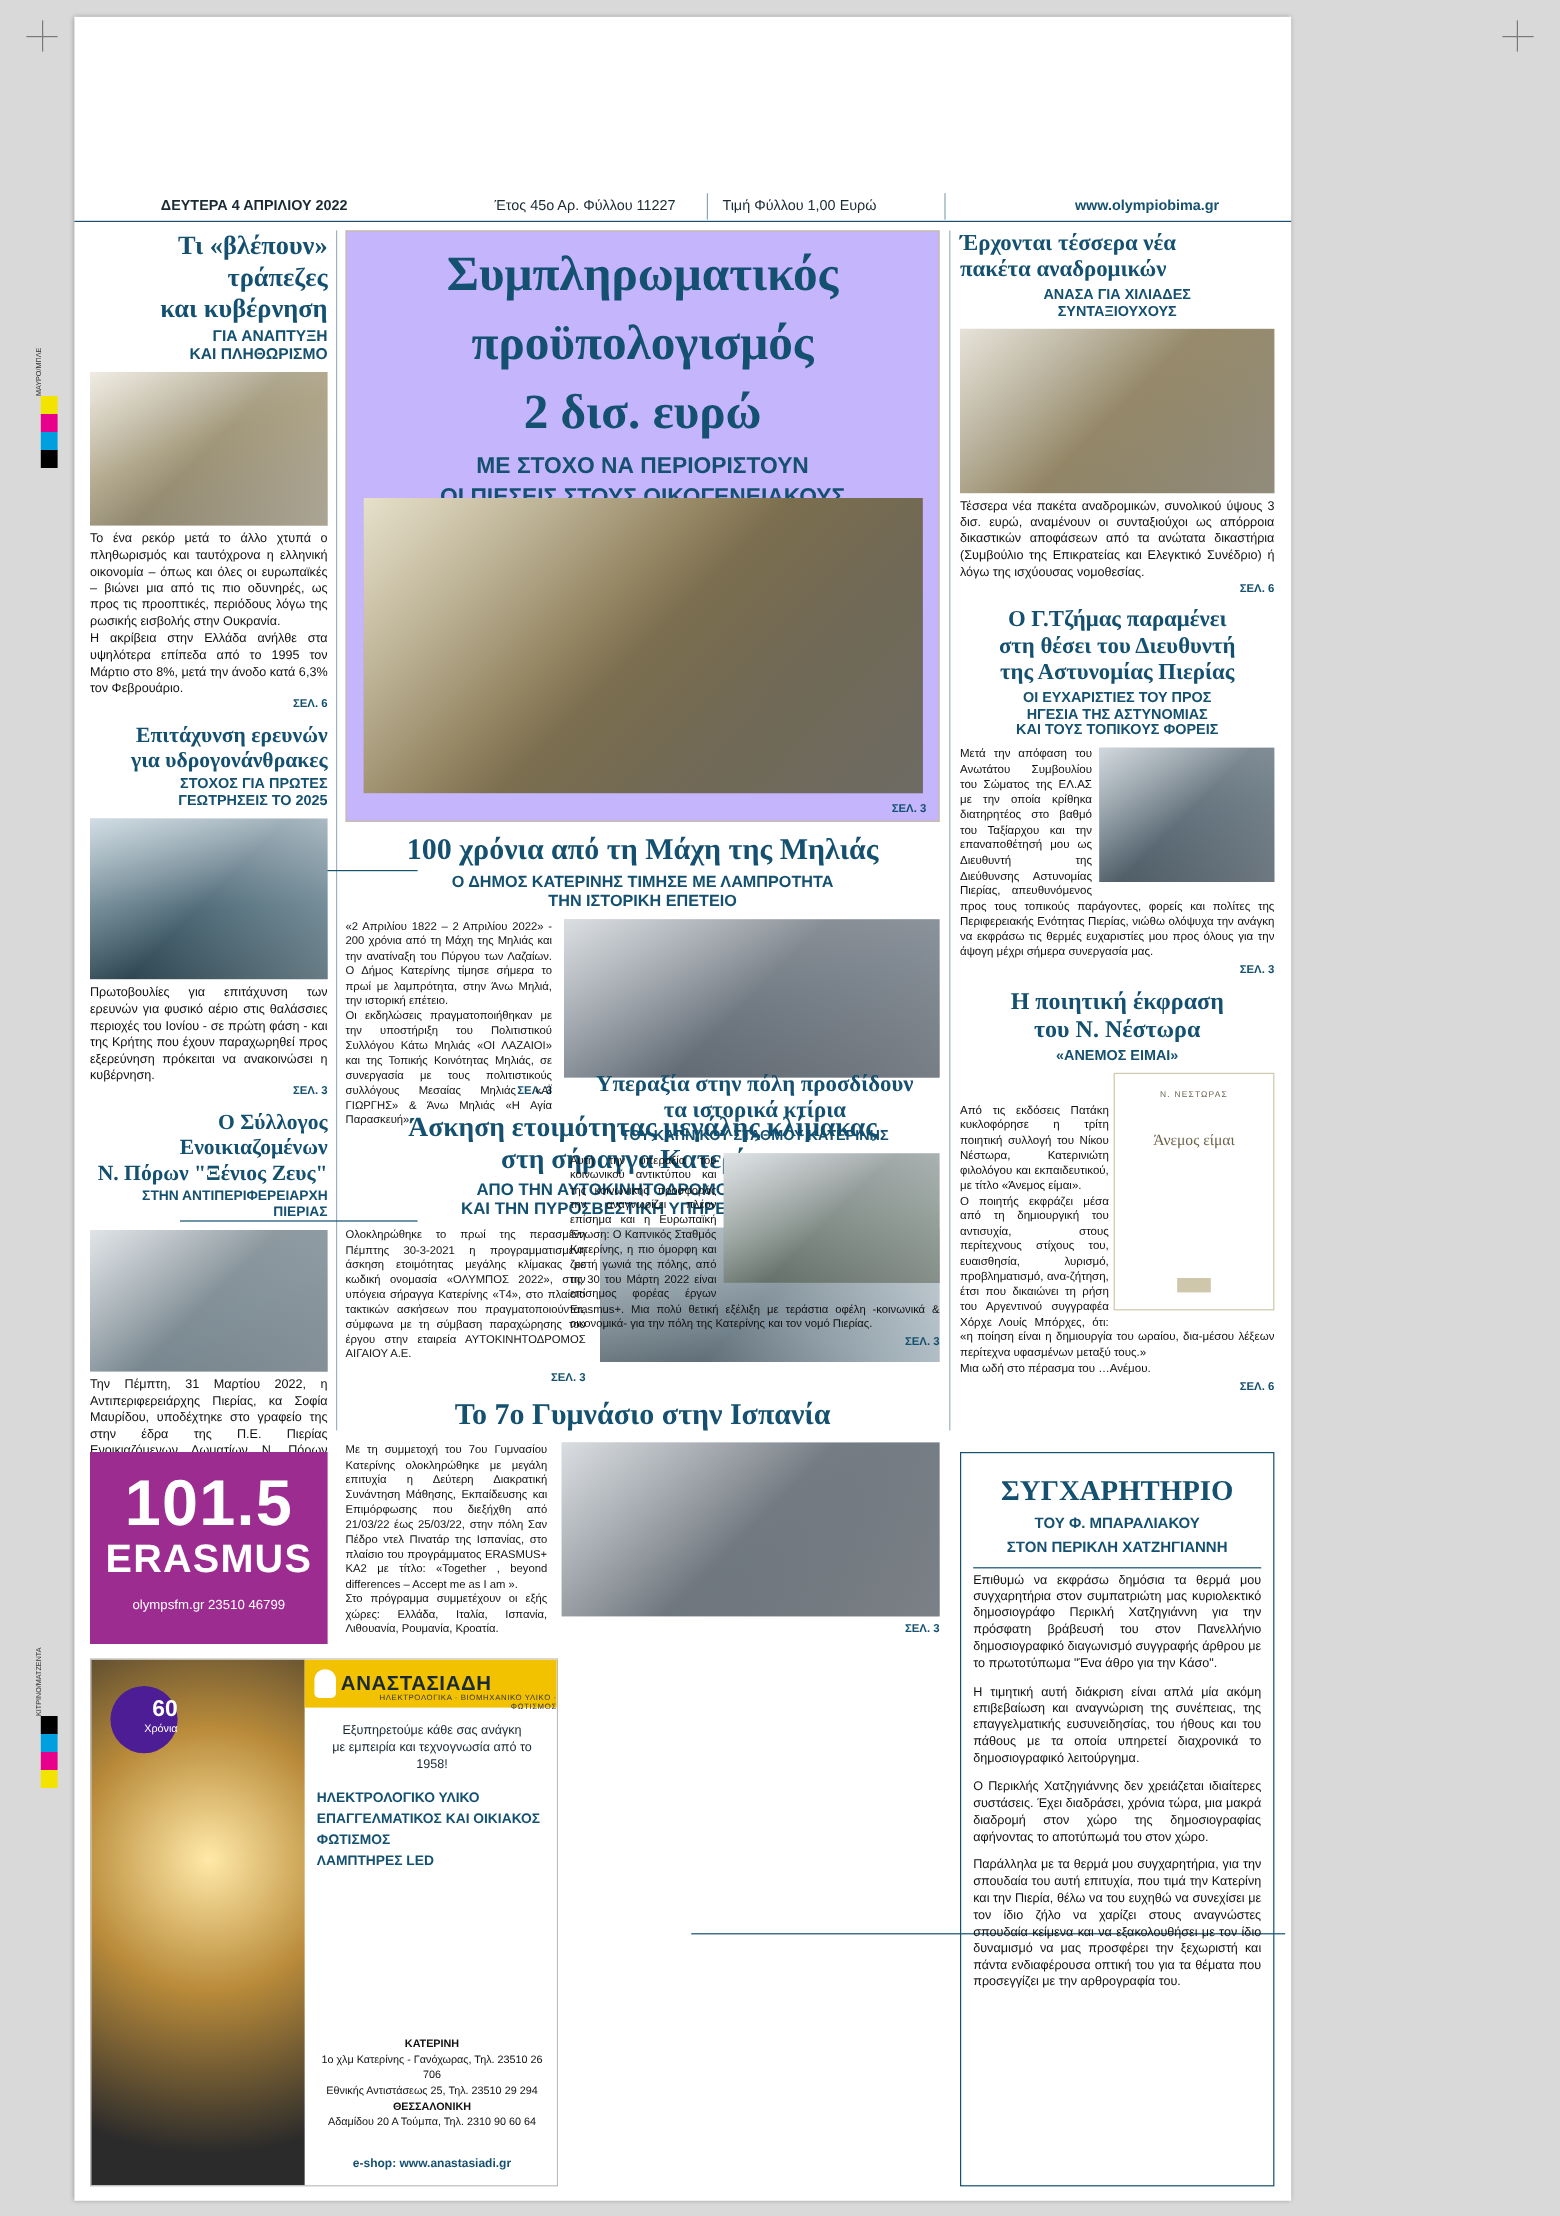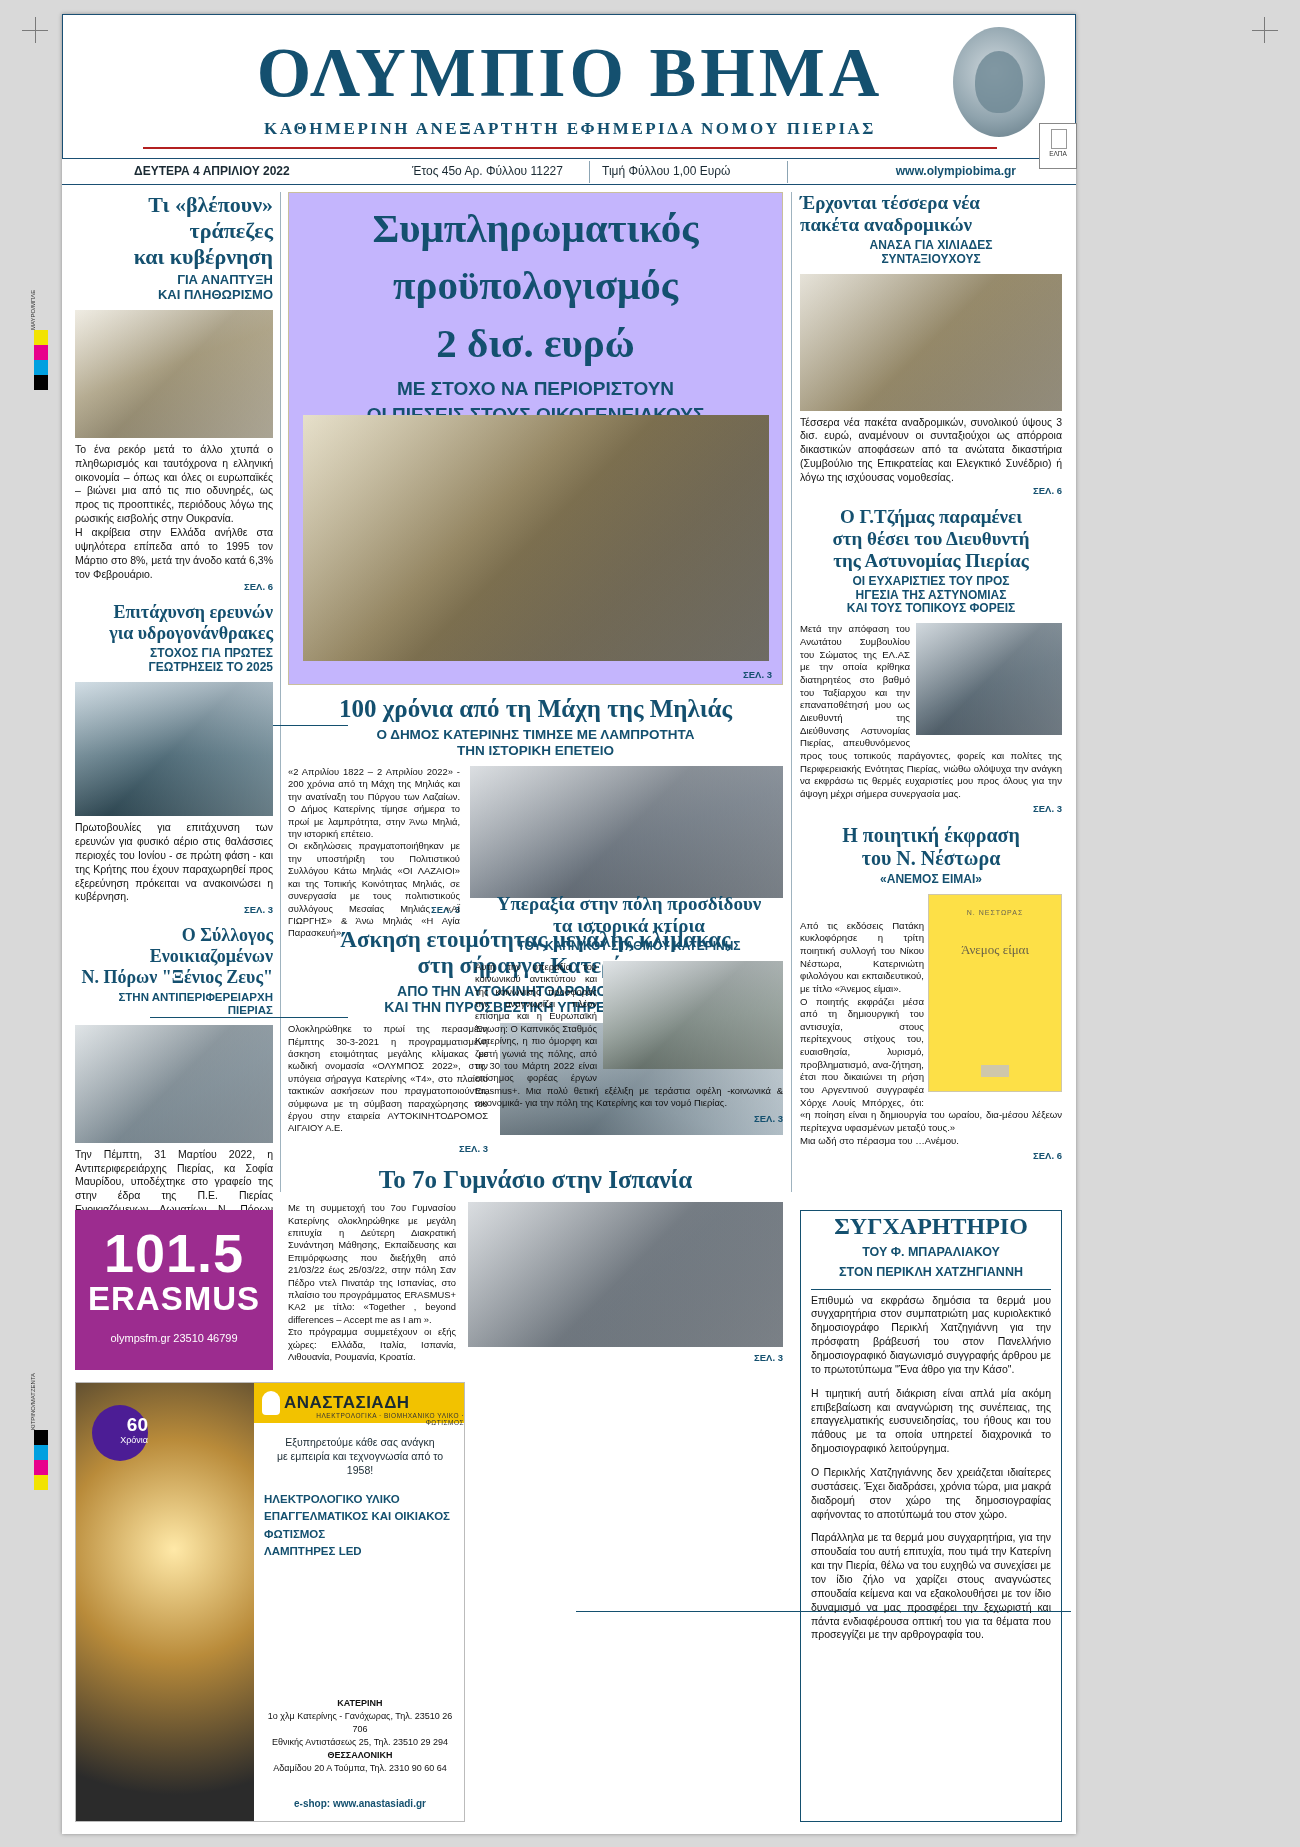--- a/index.html
+++ b/index.html
@@ -66,21 +66,21 @@
   .ad2 .yel{position:absolute;left:0;top:0;width:210px;height:40px;background:#f2c200;}
   .ad2 .brand{position:absolute;left:30px;top:10px;font-weight:bold;font-size:17px;color:#1a2a33;letter-spacing:.5px;}
   .ad2 .brandsub{position:absolute;left:30px;top:29px;font-size:6.5px;color:#333;letter-spacing:.5px;}
   .ad2 .lamp{position:absolute;left:8px;top:8px;width:18px;height:24px;background:#fff;border-radius:9px 9px 4px 4px;}
   .ad2 .txt{position:absolute;left:10px;top:52px;width:192px;font-size:10.5px;color:#1a2a33;text-align:center;line-height:1.35;}
   .ad2 .li{position:absolute;left:10px;top:108px;width:192px;text-align:left;color:#14506f;font-weight:bold;font-size:11.5px;line-height:1.5;}
   .ad2 .contact{position:absolute;left:8px;bottom:46px;width:196px;text-align:center;font-size:9px;color:#111;line-height:1.45;}
   .ad2 .shop{position:absolute;left:8px;bottom:12px;width:196px;text-align:center;font-size:10px;color:#14506f;font-weight:bold;}
 
   
-  .congrats{position:absolute;left:800px;top:1210px;width:262px;height:612px;border:1px solid #14506f;box-sizing:border-box;padding:0 10px;}
+  .congrats{position:absolute;left:800px;top:1210px;width:262px;height:612px;border:1px solid #14506f;box-sizing:border-box;padding:17px 10px;}
   .congrats h2{margin:2px 0 0;text-align:center;font-family:"Liberation Serif", serif;font-weight:bold;color:#14506f;font-size:24px;}
   .congrats h4{margin:4px 0 0;text-align:center;font-family:"Liberation Sans", sans-serif;font-weight:bold;color:#14506f;font-size:12.5px;line-height:1.3;}
 
   
   .tab{position:absolute;left:34px;width:14px;}
   .tabtext{position:absolute;font-size:6px;color:#333;transform:rotate(-90deg);transform-origin:left top;white-space:nowrap;}
 </style>
 </head>
 <body>
 
@@ -91,30 +91,20 @@
   <div class="crop cm-h" style="right:22px;top:30px;"></div>
   <div class="crop cm-v" style="right:35px;top:17px;"></div>
 
   <div class="paper"></div>
 
   <div class="tab" style="top:330px;height:60px;background:linear-gradient(#f2e300,#f2e300 25%,#e8008c 25%,#e8008c 50%,#00a0e0 50%,#00a0e0 75%,#000 75%);"></div>
   <div class="tab" style="top:1430px;height:60px;background:linear-gradient(#000,#000 25%,#00a0e0 25%,#00a0e0 50%,#e8008c 50%,#e8008c 75%,#f2e300 75%);"></div>
   <div class="tabtext" style="left:30px;top:330px;">ΜΑΥΡΟ/ΜΠΛΕ</div>
   <div class="tabtext" style="left:30px;top:1430px;">ΚΙΤΡΙΝΟ/ΜΑΤΖΕΝΤΑ</div>
 
-  <div class="masthead">
-    <div class="title">ΟΛΥΜΠΙΟ ΒΗΜΑ</div>
-    <div class="subtitle">ΚΑΘΗΜΕΡΙΝΗ ΑΝΕΞΑΡΤΗΤΗ ΕΦΗΜΕΡΙΔΑ ΝΟΜΟΥ ΠΙΕΡΙΑΣ</div>
-    <div class="redline"></div>
-    <div class="zeus"></div>
-    <div style="position:absolute;right:-2px;top:108px;width:36px;height:44px;border:1px solid #888;background:#fff;">
-      <div style="position:absolute;left:0;top:26px;width:36px;text-align:center;font-size:6.5px;color:#333;">ΕΛΠΑ</div>
-      <div style="position:absolute;left:11px;top:5px;width:14px;height:18px;border:1px solid #999;"></div>
-    </div>
-  </div>
 
   <div class="infobar">
     <span class="ib1">ΔΕΥΤΕΡΑ 4 ΑΠΡΙΛΙΟΥ 2022</span>
     <span class="ib2">Έτος 45ο Αρ. Φύλλου 11227</span>
     <div class="vline" style="left:527px;"></div>
     <span class="ib3">Τιμή Φύλλου 1,00 Ευρώ</span>
     <div class="vline" style="left:725px;"></div>
     <span class="ib4">www.olympiobima.gr</span>
   </div>
 
@@ -291,21 +281,21 @@
         </div>
       </div>
       <div class="sel" style="margin-top:3px;">ΣΕΛ. 3</div>
     </div>
 
     <div class="box" style="margin-top:10px;">
       <h2 class="t1 center" style="font-size:20px;">Η ποιητική έκφραση</h2>
       <h2 class="t1 center" style="font-size:20px;">του Ν. Νέστωρα</h2>
       <div class="sub center" style="font-size:12px;margin-top:3px;">«ΑΝΕΜΟΣ ΕΙΜΑΙ»</div>
       <div style="position:relative;margin-top:7px;">
-        <div style="position:absolute;right:0;top:0;width:132px;height:196px;background:#fde047;border:1px solid #cfc7ab;margin-left:28px;">
+        <div style="position:absolute;right:0;top:0;width:132px;height:196px;background:#ffffff;border:1px solid #cfc7ab;margin-left:28px;">
           <div style="text-align:center;font-size:7px;color:#6a6450;margin-top:14px;letter-spacing:1px;">Ν. ΝΕΣΤΩΡΑΣ</div>
           <div style="text-align:center;font-family:'Liberation Serif',serif;font-size:13px;color:#6b6348;margin-top:26px;">Άνεμος είμαι</div>
           <div style="position:absolute;left:50%;margin-left:-14px;bottom:14px;width:28px;height:12px;background:#cfc7ab;"></div>
         </div>
         <div class="body" style="width:262px;white-space:pre-line;font-size:9.6px;">
           <span style="float:right;width:138px;height:200px;"></span>
           <span>Από τις εκδόσεις Πατάκη κυκλοφόρησε η τρίτη ποιητική συλλογή του Νίκου Νέστωρα, Κατερινιώτη φιλολόγου και εκπαιδευτικού, με τίτλο «Άνεμος είμαι».
 Ο ποιητής εκφράζει μέσα από τη δημιουργική του αντισυχία, στους περίτεχνους στίχους του, ευαισθησία, λυρισμό, προβληματισμό, ανα-ζήτηση, έτσι που δικαιώνει τη ρήση του Αργεντινού συγγραφέα Χόρχε Λουίς Μπόρχες, ότι: «η ποίηση είναι η δημιουργία του ωραίου, δια-μέσου λέξεων περίτεχνα υφασμένων μεταξύ τους.»
 Μια ωδή στο πέρασμα του …Ανέμου.</span>
         </div>

